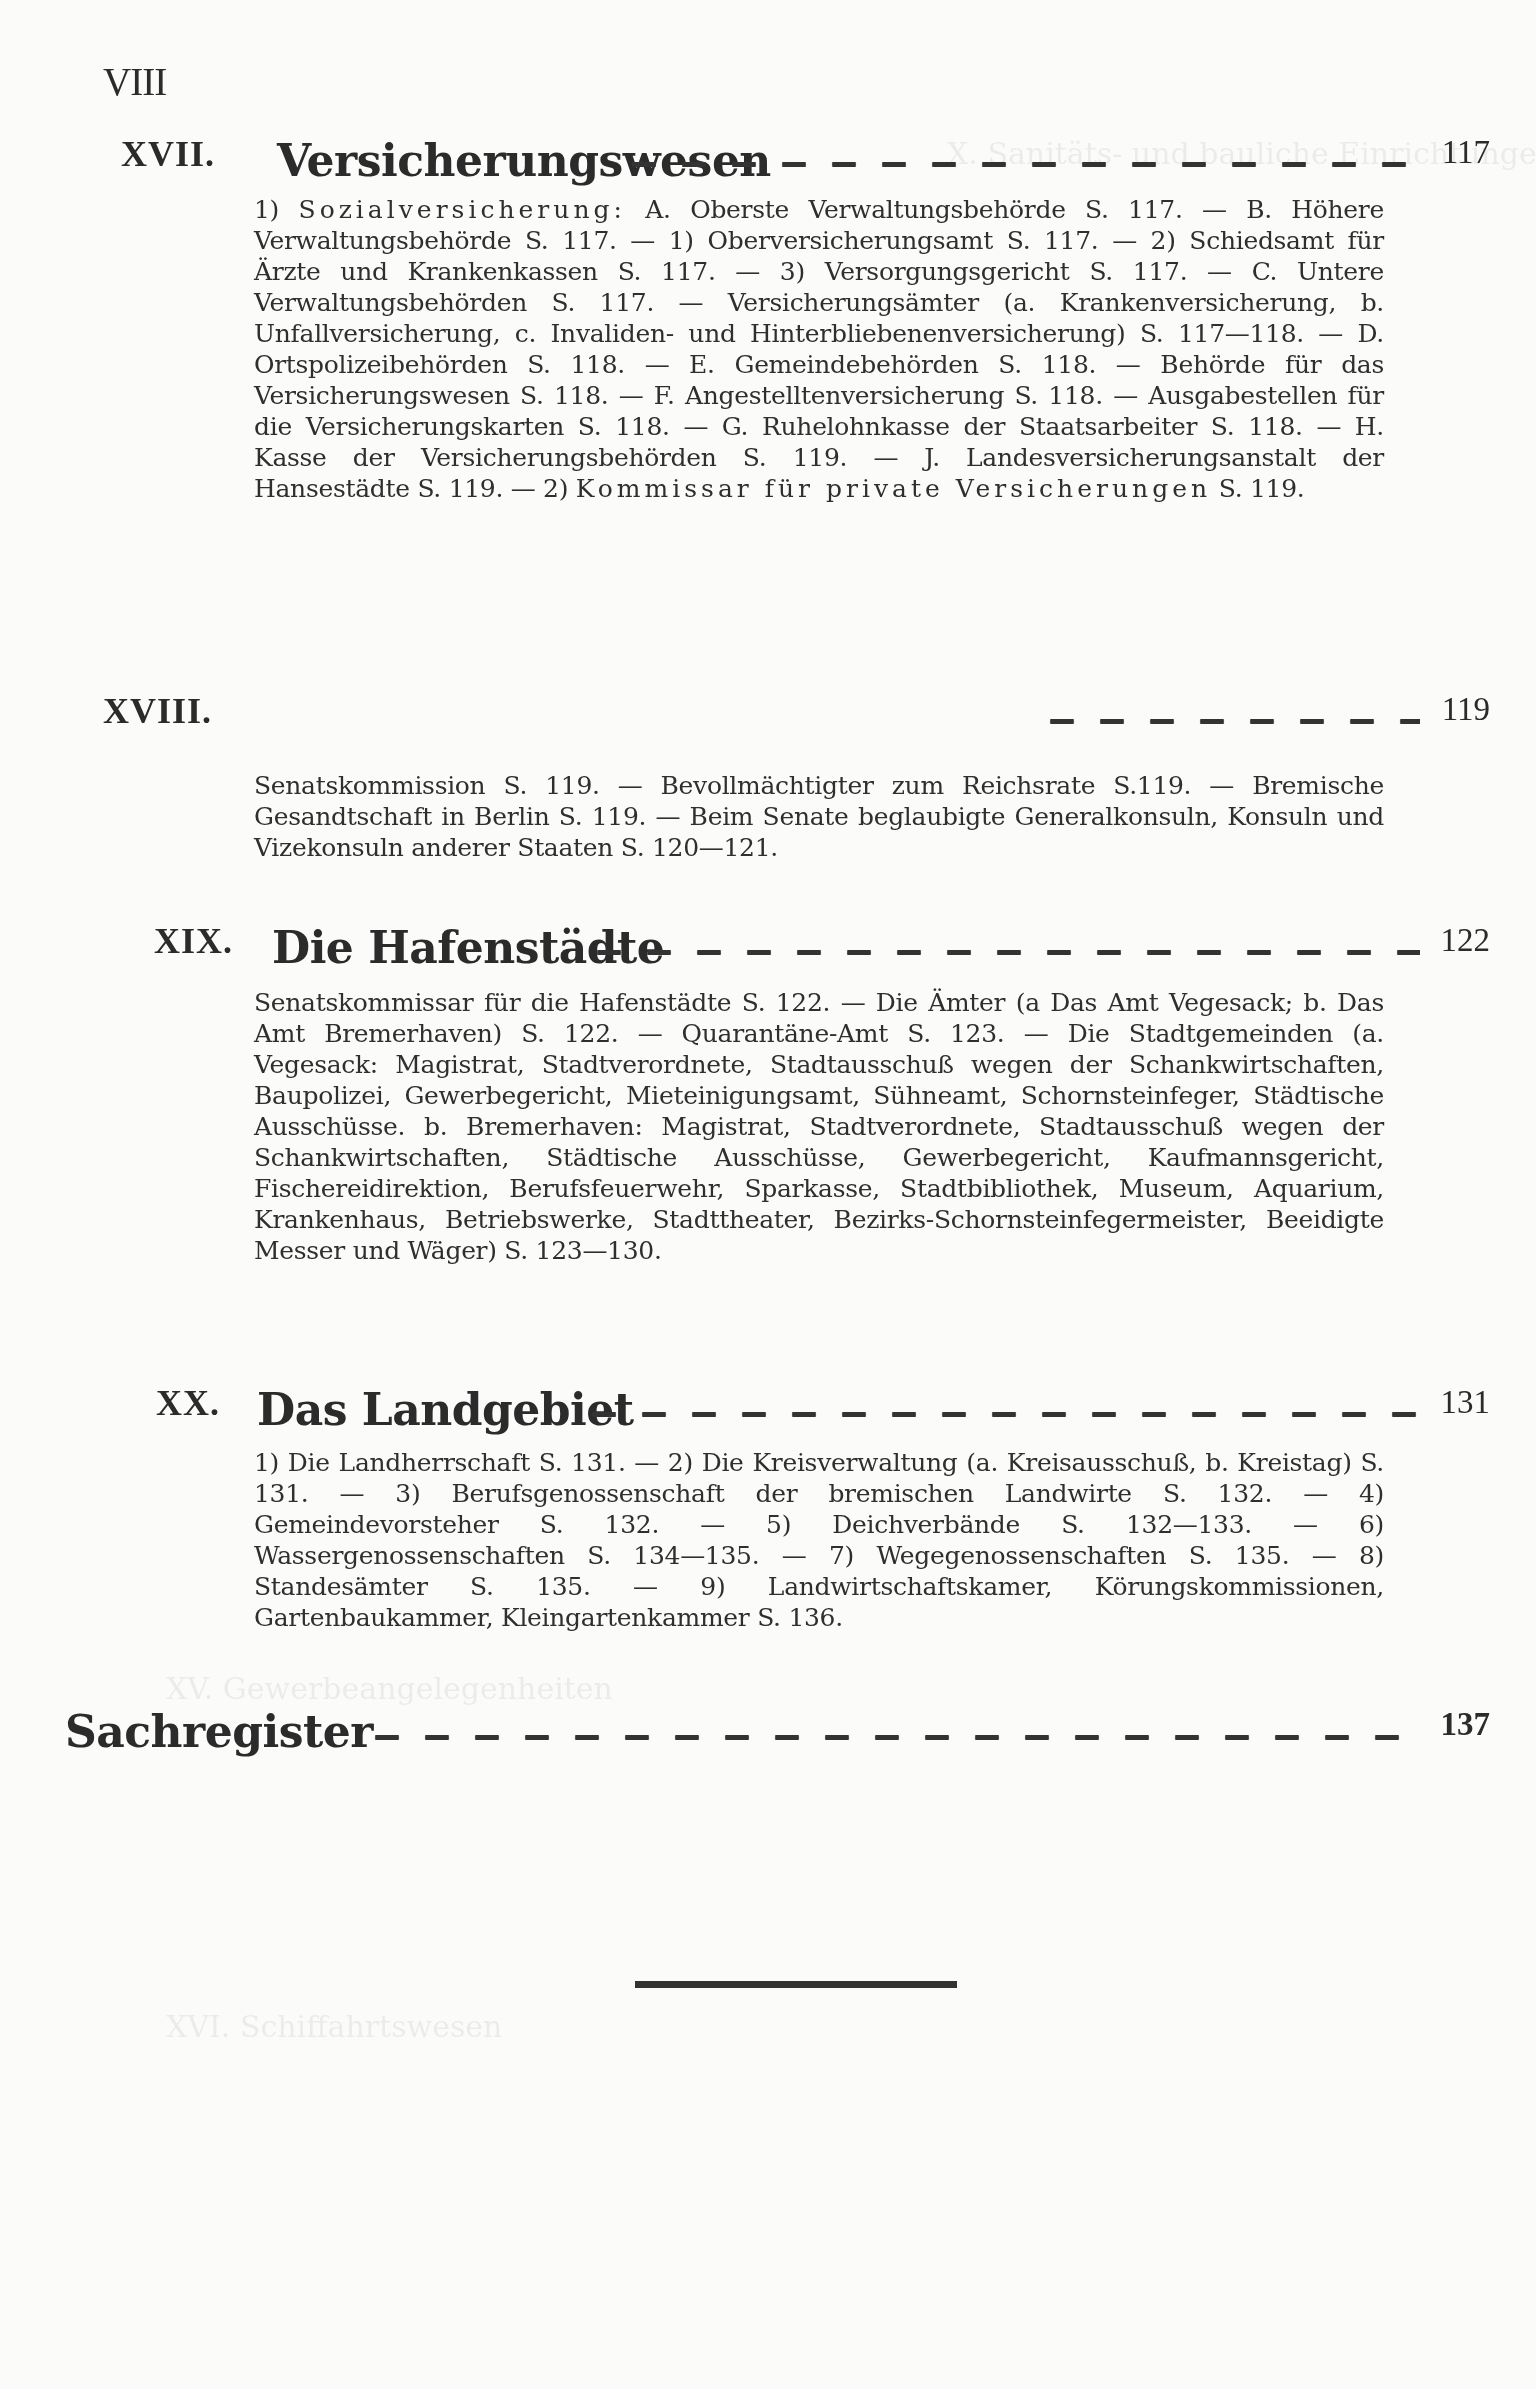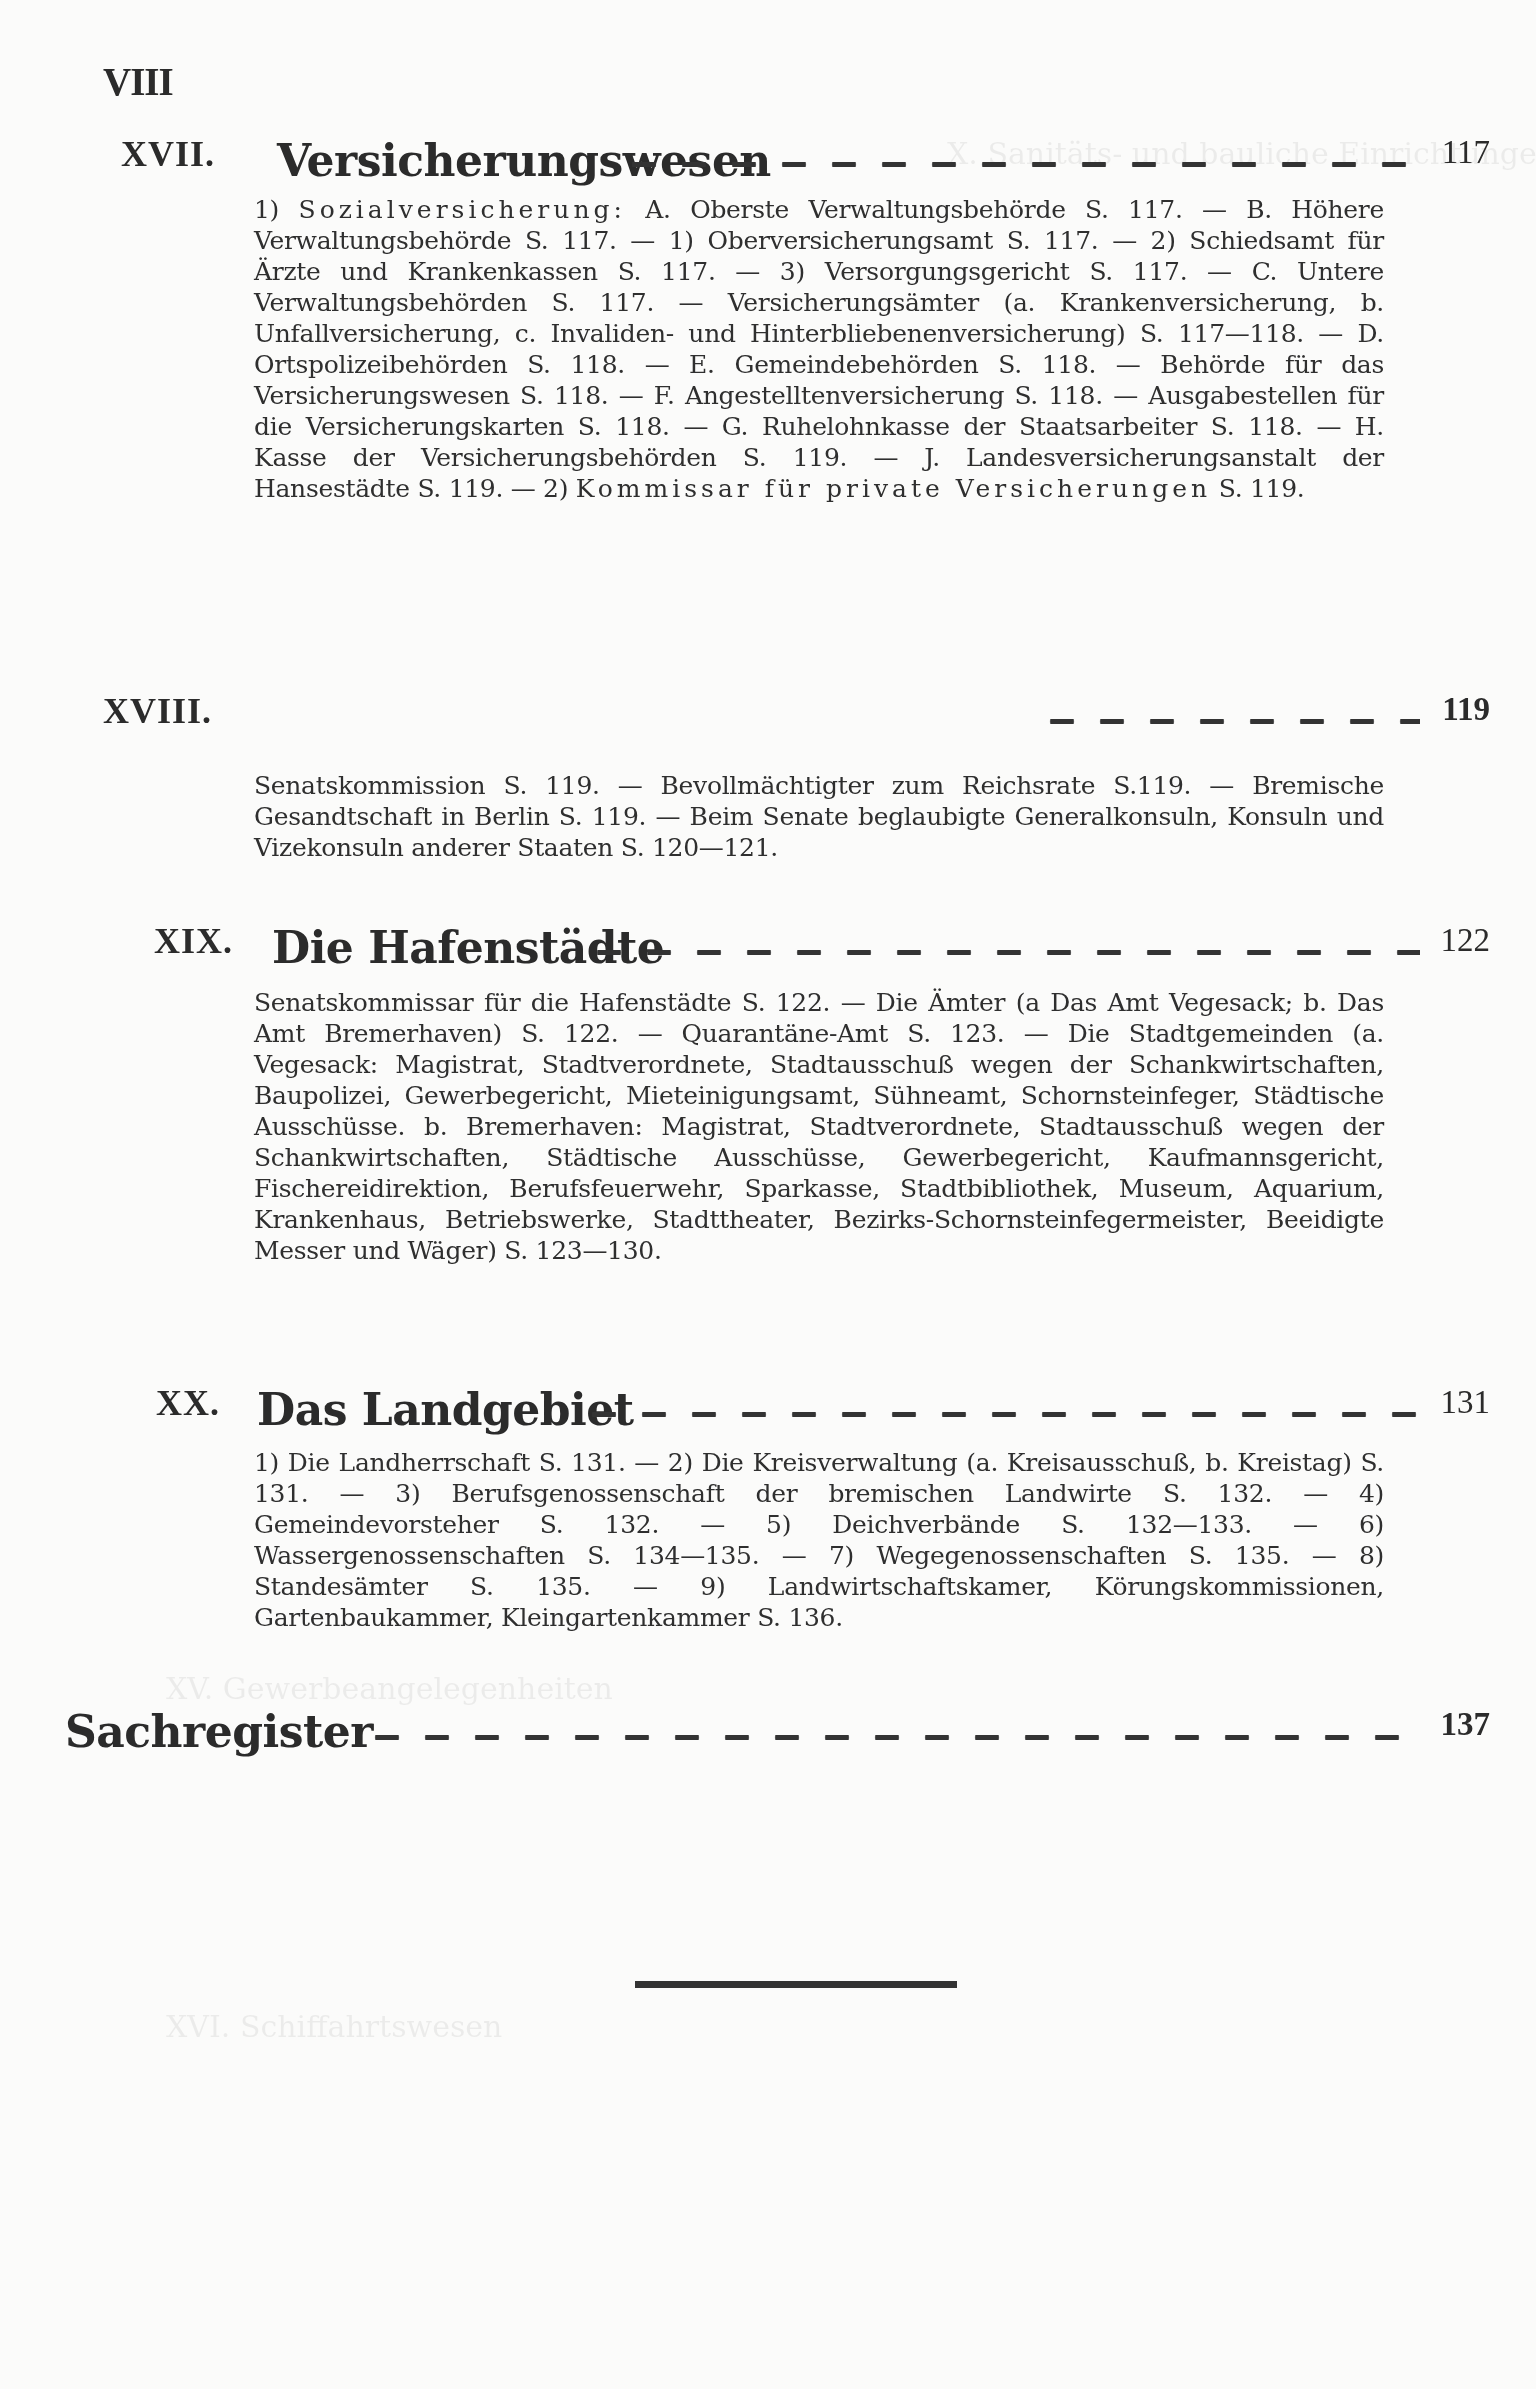--- a/index.html
+++ b/index.html
@@ -7,21 +7,21 @@
     width: 1536px; height: 2389px;
     background: #fbfbfa;
     position: relative;
     overflow: hidden;
     font-family: "DejaVu Serif", "Liberation Serif", serif;
     color: #2b2b2b;
   }
   .page-number {
     position: absolute; left: 103px; top: 59px;
     font-family: "Liberation Serif", serif;
-    font-weight: bold; font-size: 39px;
+    font-weight: normal; font-size: 39px;
     letter-spacing: -1px;
   }
   .heading-row {
     position: absolute; left: 0; width: 1536px; height: 45px;
   }
   .roman {
     position: absolute;
     font-family: "Liberation Serif", serif;
     font-weight: bold; font-size: 36px;
     letter-spacing: 1px;
@@ -81,21 +81,21 @@
   <span class="leader" style="left:619px; width:790px; top:29px;"></span>
   <span class="page-ref" style="top:1px;">117</span>
 </div>
 <div class="body-text" style="top:194px;">
   <span>1) </span><span class="spaced">Sozialversicherung:</span><span> A. Oberste Verwaltungsbehörde S. 117. — B. Höhere Verwaltungsbehörde S. 117. — 1) Oberversicherungsamt S. 117. — 2) Schiedsamt für Ärzte und Krankenkassen S. 117. — 3) Versorgungsgericht S. 117. — C. Untere Verwaltungsbehörden S. 117. — Versicherungsämter (a. Krankenversicherung, b. Unfallversicherung, c. Invaliden- und Hinterbliebenenversicherung) S. 117—118. — D. Ortspolizeibehörden S. 118. — E. Gemeindebehörden S. 118. — Behörde für das Versicherungswesen S. 118. — F. Angestelltenversicherung S. 118. — Ausgabestellen für die Versicherungskarten S. 118. — G. Ruhelohnkasse der Staatsarbeiter S. 118. — H. Kasse der Versicherungsbehörden S. 119. — J. Landesversicherungsanstalt der Hansestädte S. 119. — 2) </span><span class="spaced">Kommissar für private Versicherungen</span><span> S. 119.</span>
 </div>
 
 <div class="heading-row" style="top:690px;">
   <span class="roman" style="left:103px; top:0;">XVIII.</span>
   <span class="leader" style="left:1037px; width:383px; top:29px;"></span>
-  <span class="page-ref" style="top:1px;font-weight:bold;">119</span>
+  <span class="page-ref" style="top:1px;">119</span>
 </div>
 <div class="body-text" style="top:770px;">Senatskommission S. 119. — Bevollmächtigter zum Reichsrate S.119. — Bremische Gesandtschaft in Berlin S. 119. — Beim Senate beglaubigte Generalkonsuln, Konsuln und Vizekonsuln anderer Staaten S. 120—121.</div>
 
 <div class="heading-row" style="top:920px;">
   <span class="roman" style="left:154px; top:0;">XIX.</span>
   <span class="heading-title" style="left:272px; top:2px;">Die Hafenstädte</span>
   <span class="leader" style="left:584px; width:836px; top:30px;"></span>
   <span class="page-ref" style="top:2px;">122</span>
 </div>
 <div class="body-text" style="top:987px;">Senatskommissar für die Hafenstädte S. 122. — Die Ämter (a Das Amt Vegesack; b. Das Amt Bremerhaven) S. 122. — Quarantäne-Amt S. 123. — Die Stadtgemeinden (a. Vegesack: Magistrat, Stadtverordnete, Stadtausschuß wegen der Schankwirtschaften, Baupolizei, Gewerbegericht, Mieteinigungsamt, Sühneamt, Schornsteinfeger, Städtische Ausschüsse. b. Bremerhaven: Magistrat, Stadtverordnete, Stadtausschuß wegen der Schankwirtschaften, Städtische Ausschüsse, Gewerbegericht, Kaufmannsgericht, Fischereidirektion, Berufsfeuerwehr, Sparkasse, Stadtbibliothek, Museum, Aquarium, Krankenhaus, Betriebswerke, Stadttheater, Bezirks-Schornsteinfegermeister, Beeidigte Messer und Wäger) S. 123—130.</div>

